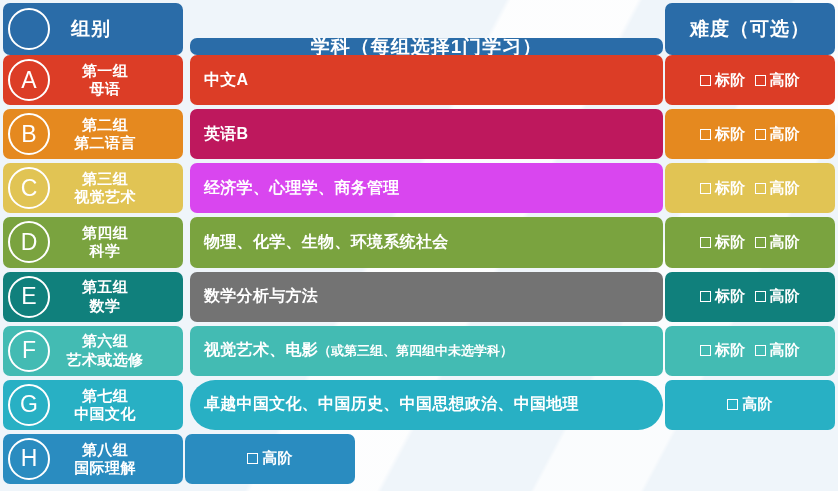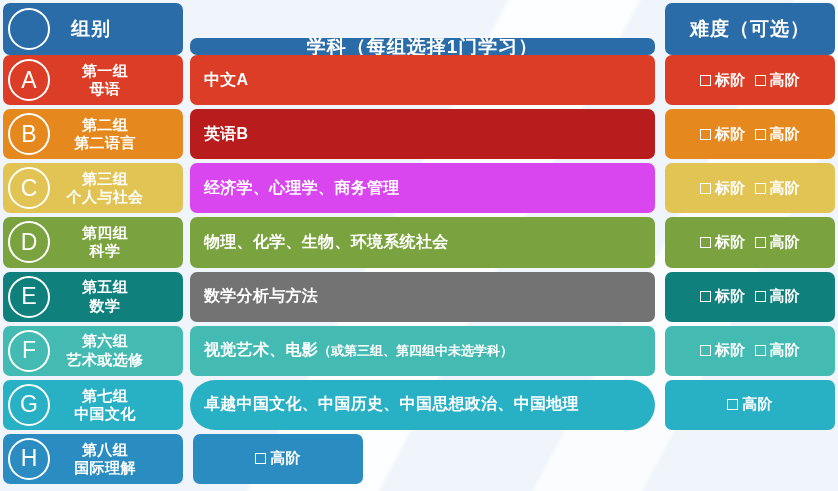--- a/index.html
+++ b/index.html
@@ -102,21 +102,21 @@
     font-size: 13px;
     font-weight: bold;
     letter-spacing: 0;
   }
 
   
   .c-diff {
     width: 170px;
     flex: 0 0 170px;
     border-radius: 7px;
-    margin-left: 10px;
+    margin-left: 2px;
     display: flex;
     align-items: center;
     justify-content: center;
     box-sizing: border-box;
     color: #ffffff;
     font-size: 15px;
     font-weight: bold;
     gap: 9px;
     letter-spacing: 0.2px;
     font-family: Liberation Serif, serif;
@@ -189,38 +189,38 @@
             <span class="box"></span>
             <span>高阶</span>
           </label>
         </div>
       </div><div class="row" style="height: 50.125px;">
         <div class="c-group" style="background: rgb(229, 137, 31);">
           <div class="badge" style="background: rgb(229, 137, 31);">B</div>
           <div class="group-text">第二组
 第二语言</div>
         </div>
-        <div class="c-subject" style="background: #b91c1c;">
+        <div class="c-subject" style="background: #be185d;">
           <span>英语B</span>
         </div>
         <div class="c-diff" style="background: rgb(229, 137, 31);">
           <label class="chk">
             <span class="box"></span>
             <span>标阶</span>
           </label>
           <label class="chk">
             <span class="box"></span>
             <span>高阶</span>
           </label>
         </div>
       </div><div class="row" style="height: 50.125px;">
         <div class="c-group" style="background: rgb(225, 196, 84);">
           <div class="badge" style="background: rgb(225, 196, 84);">C</div>
           <div class="group-text">第三组
-个人与社会</div>
+视觉艺术</div>
         </div>
         <div class="c-subject" style="background: #d946ef;">
           <span>经济学、心理学、商务管理</span>
         </div>
         <div class="c-diff" style="background: rgb(225, 196, 84);">
           <label class="chk">
             <span class="box"></span>
             <span>标阶</span>
           </label>
           <label class="chk">

